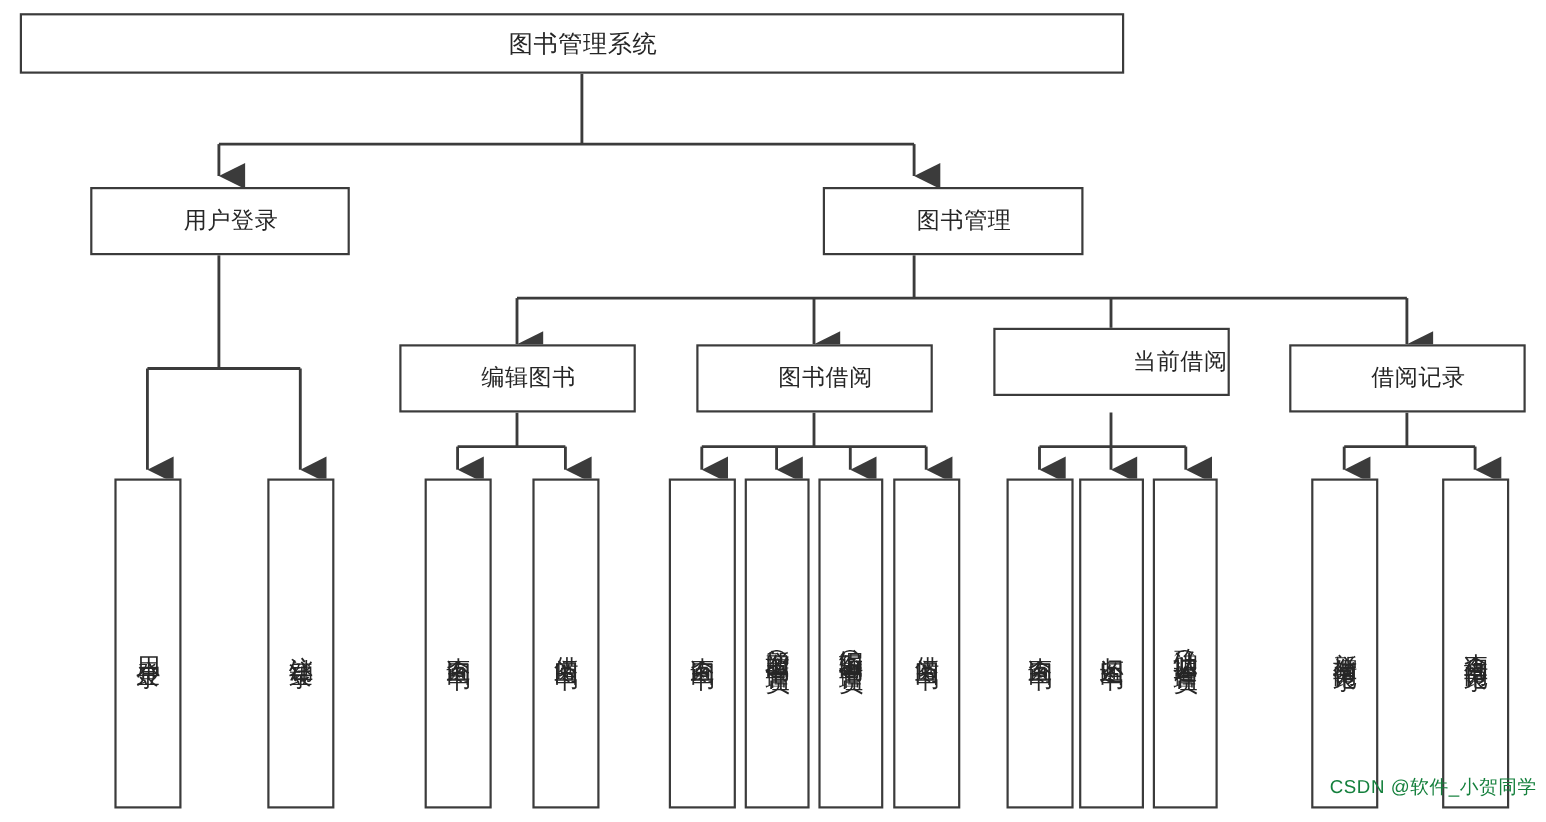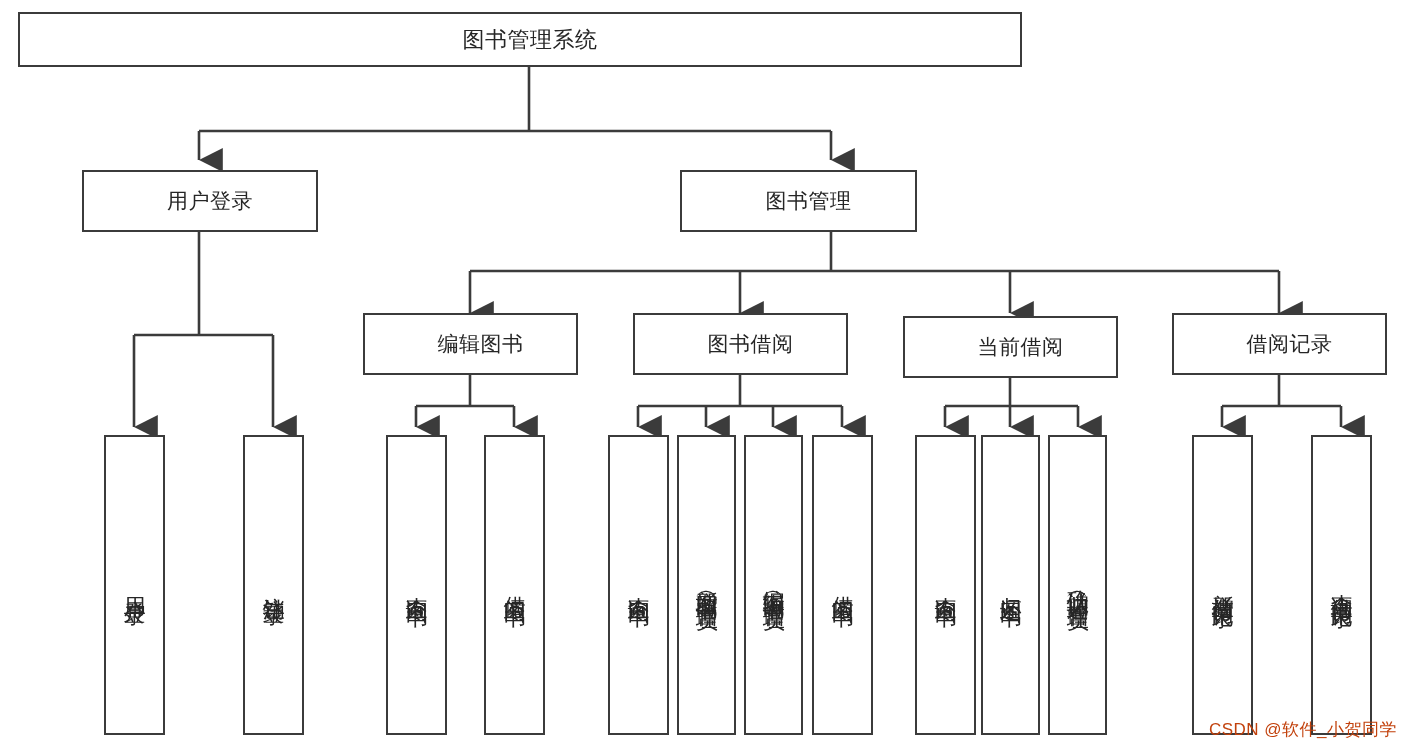--- a/index.html
+++ b/index.html
@@ -67,23 +67,23 @@
     line-height: 1.12;
     letter-spacing: 3px;
     white-space: nowrap;
     max-height: 100%;
   }
 
   
   #watermark {
     position: absolute;
     right: 8px;
-    bottom: 6px;
+    bottom: 20px;
     font-size: 17px;
-    color: #c2410c;
+    color: #15803d;
     letter-spacing: 0.5px;
     white-space: nowrap;
     pointer-events: none;
   }
 </style>
 </head>
 <body>
 
 <div id="canvas">
 
@@ -138,33 +138,33 @@
   </svg>
 
   <div class="node horiz root" style="left:18px; top:12px; width:1004px; height:55px;">
     <span class="label">图书管理系统</span>
   </div>
 
   <div class="node horiz" style="left:82px; top:170px; width:236px; height:62px;">
     <span class="label">用户登录</span>
   </div>
 
-  <div class="node horiz" style="left:680px; top:170px; width:237px; height:62px;">
+  <div class="node horiz" style="left:748px; top:170px; width:237px; height:62px;">
     <span class="label">图书管理</span>
   </div>
 
   <div class="node horiz" style="left:363px; top:313px; width:215px; height:62px;">
     <span class="label">编辑图书</span>
   </div>
 
   <div class="node horiz" style="left:633px; top:313px; width:215px; height:62px;align-items:center;">
     <span class="label">图书借阅</span>
   </div>
 
-  <div class="node horiz" style="left:903px; top:316px; width:215px; height:62px;">
+  <div class="node horiz" style="left:903px; top:298px; width:215px; height:62px;justify-content:flex-end;">
     <span class="label">当前借阅</span>
   </div>
 
   <div class="node horiz" style="left:1172px; top:313px; width:215px; height:62px;">
     <span class="label">借阅记录</span>
   </div>
 
   <div class="node vert" style="left:104px; top:435px; width:61px; height:300px;">
     <span class="label">用户登录</span>
   </div>

